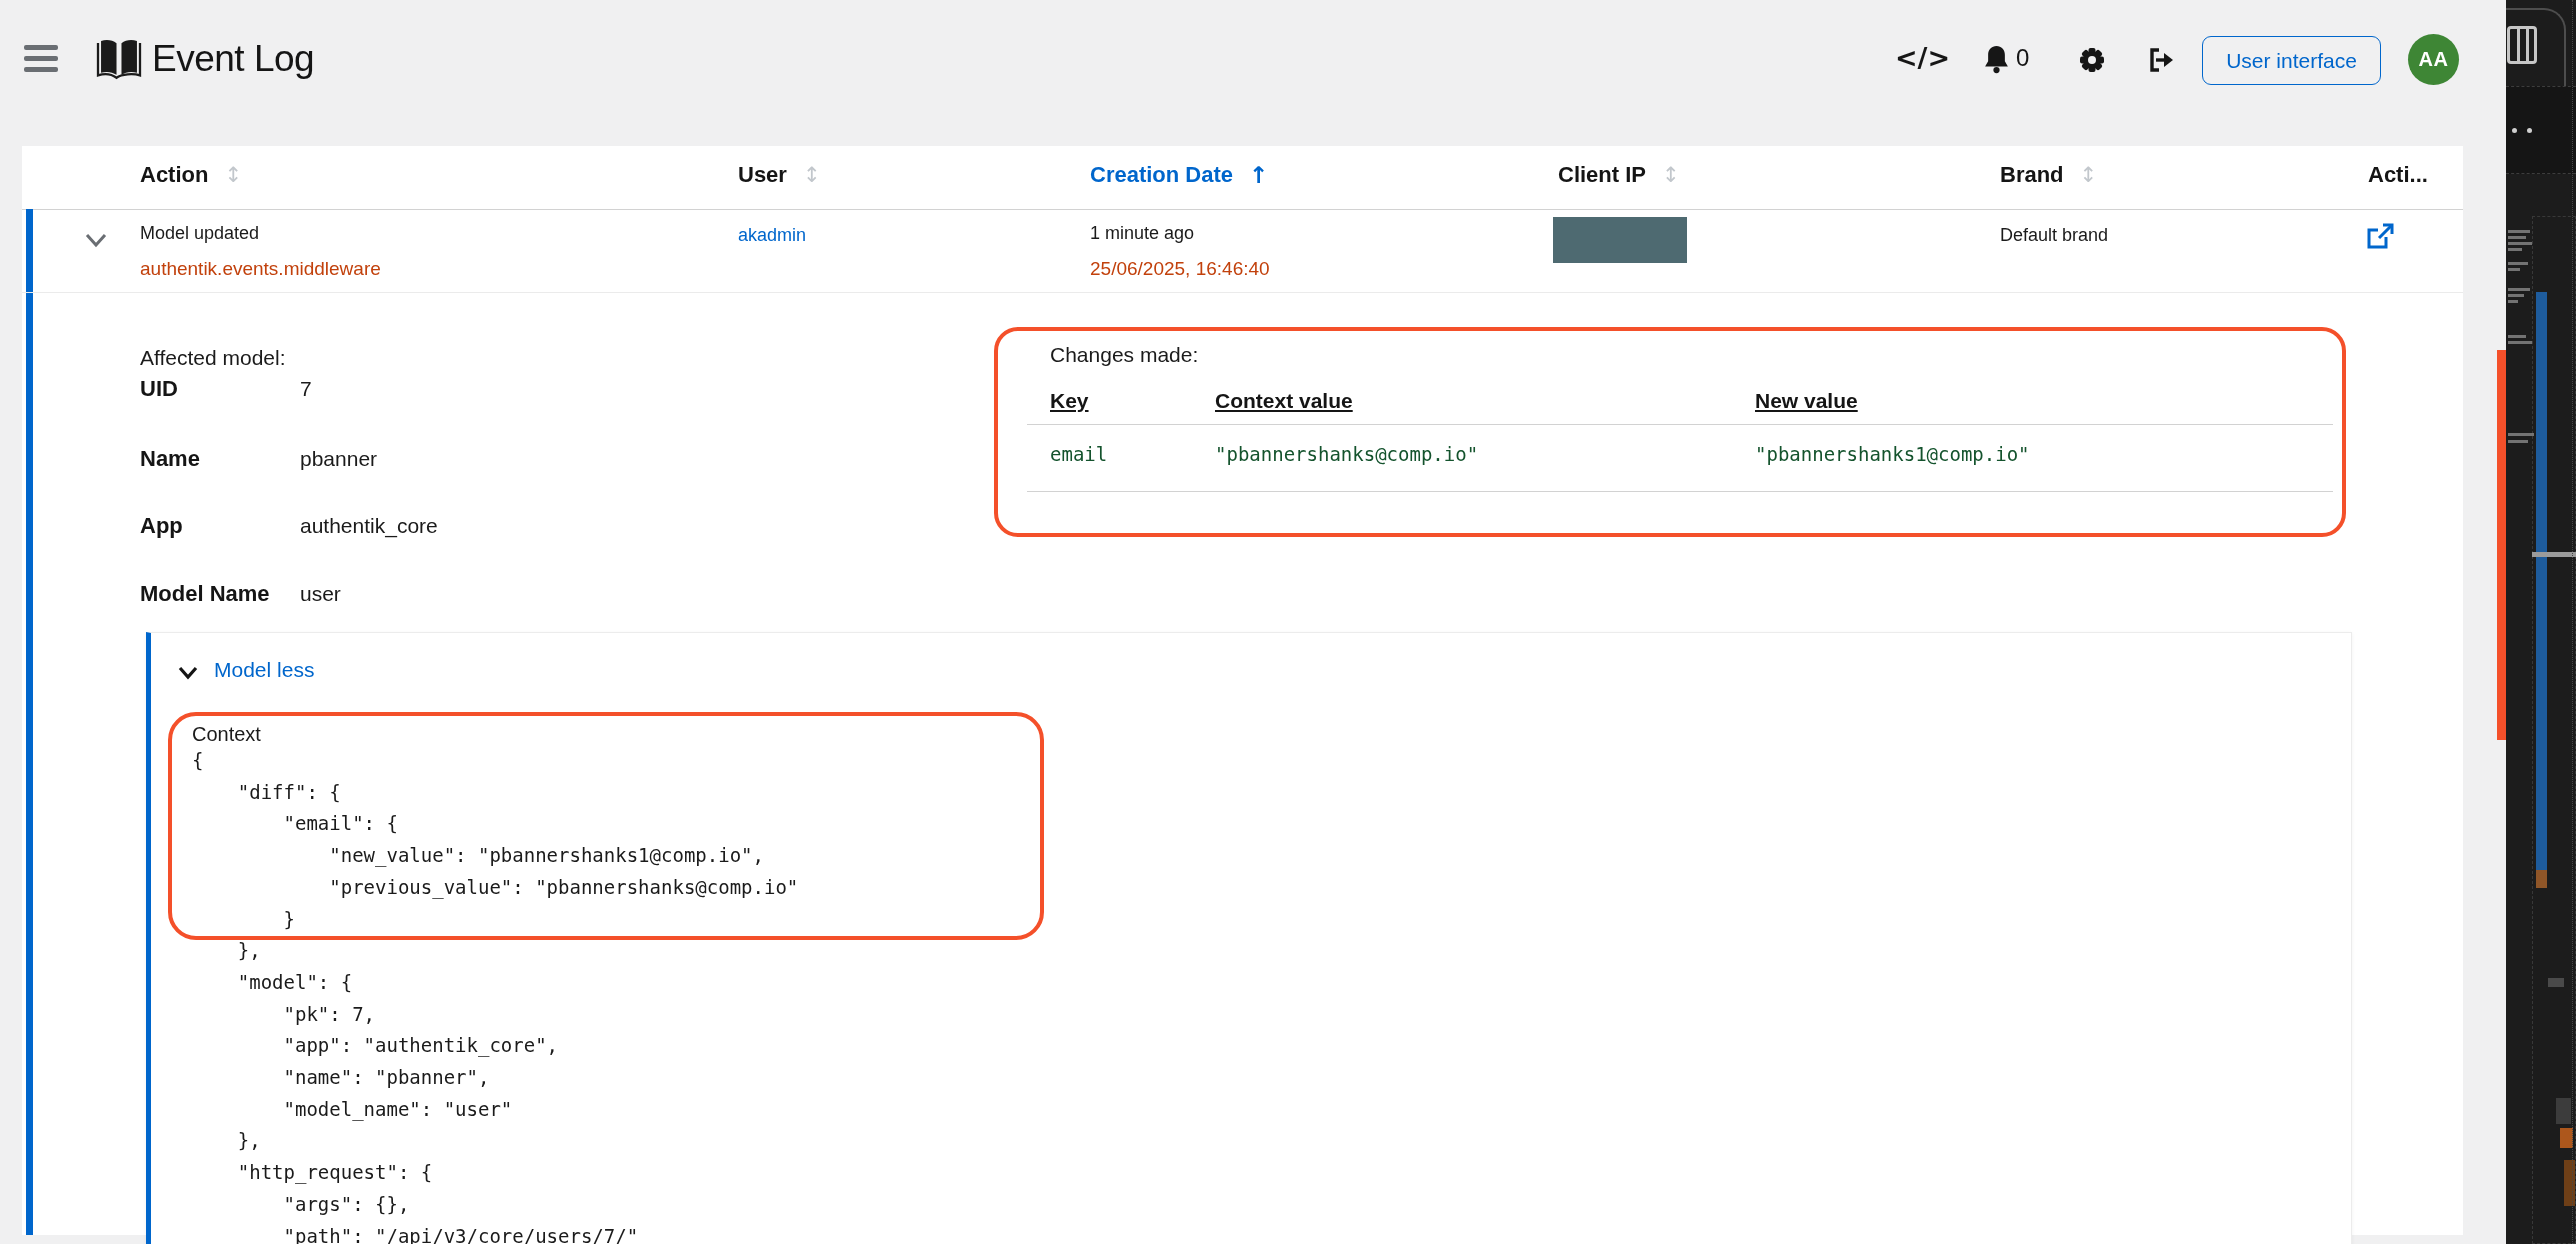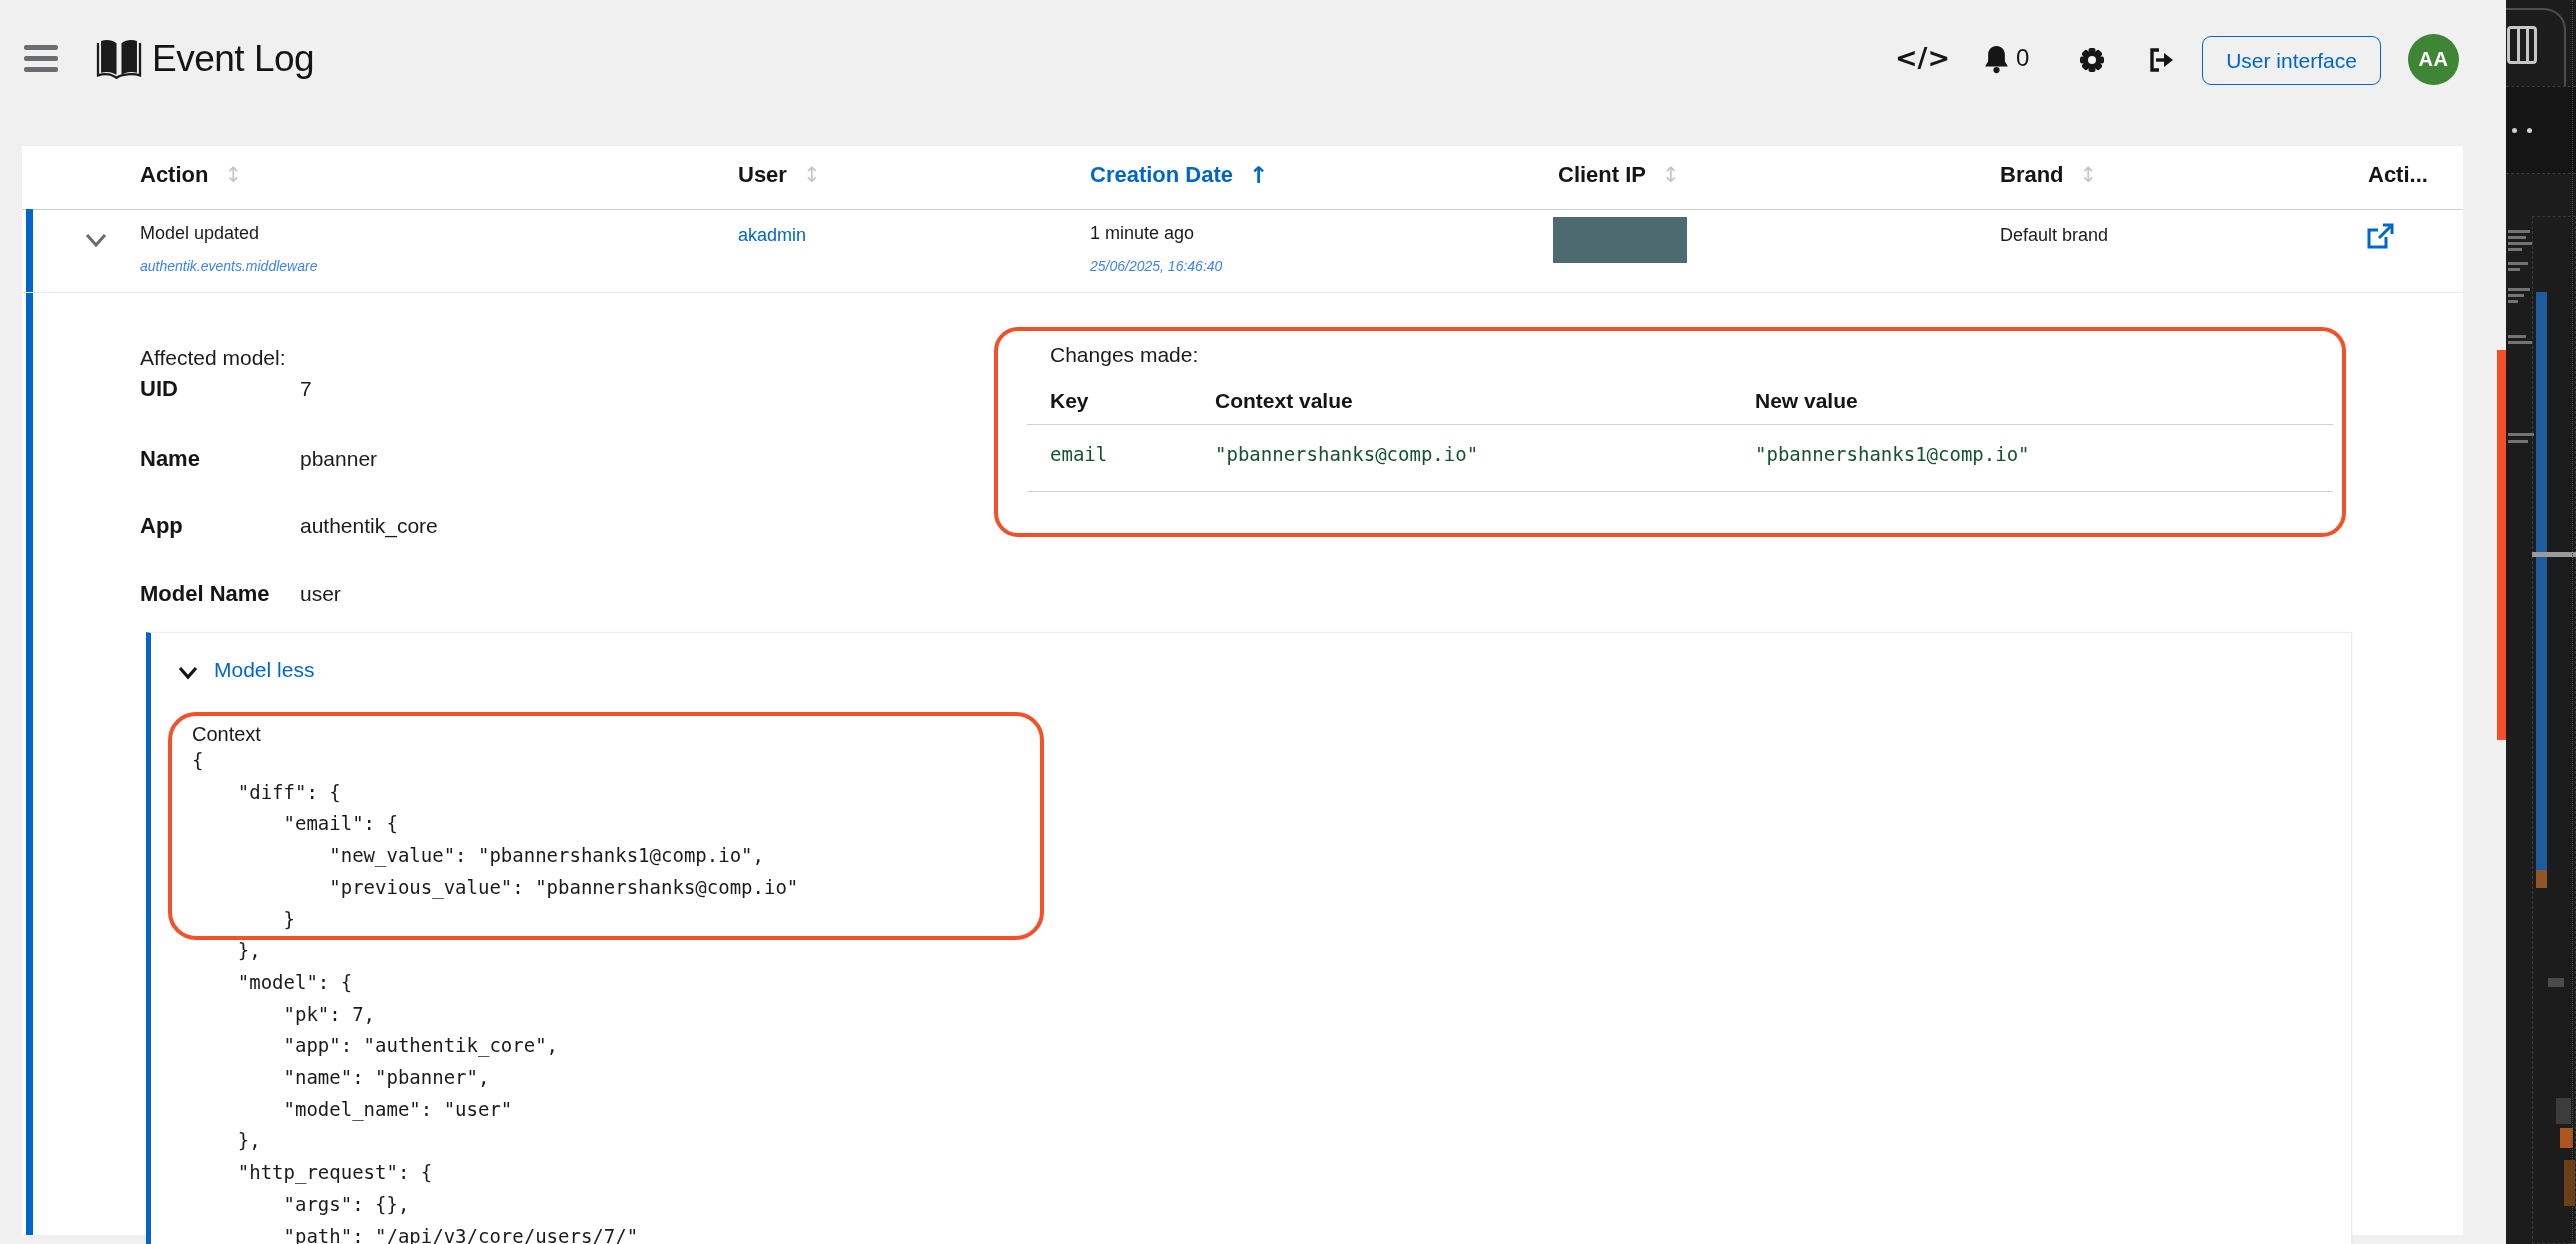--- a/index.html
+++ b/index.html
@@ -22,30 +22,30 @@
   
   .card{left:22px;top:146px;width:2441px;height:1089px;background:#ffffff;}
   .thead{left:0;top:0;width:100%;height:63px;border-bottom:1px solid #d2d2d2;}
   .th{position:absolute;top:16px;display:flex;align-items:center;gap:16px;font-size:22px;font-weight:700;color:#151515;cursor:pointer;}
   .sort-idle{font-size:21px;color:#c2c7cc;font-weight:400;font-family:"DejaVu Sans",sans-serif;}
   .th-sorted{color:#0066cc;}
   .sort-asc{font-size:23px;font-weight:700;color:#0066cc;font-family:"DejaVu Sans",sans-serif;}
   .row-border{left:0;top:146px;width:100%;height:1px;background:#ebebeb;}
   .blue-rail{left:4px;top:63px;width:7px;height:1026px;background:#0066cc;}
   .cell-main{font-size:18px;color:#1b1b1b;}
-  .cell-sub{font-size:14px;color:#3b82f6;font-style:italic;}
+  .cell-sub{font-size:19px;color:#c2410c;}
   .link{color:#0066cc;cursor:pointer;}
   .redact{left:1531px;top:71px;width:134px;height:46px;background:#4e6a71;}
 
   
   .d-label{font-size:22px;font-weight:700;color:#151515;}
   .d-value{font-size:21px;color:#1b1b1b;}
   .mono{font-family:"DejaVu Sans Mono",monospace;}
   .chg-title{font-size:21px;color:#1b1b1b;}
-  .chg-head{font-size:21px;font-weight:700;color:#151515;}
+  .chg-head{font-size:21px;font-weight:700;color:#151515;text-decoration:underline;}
   .chg-line{height:1px;background:#d2d2d2;}
   .chg-val{font-size:19px;color:#14532d;}
 
   
   .exp-box{left:124px;top:486px;width:2200px;height:640px;background:#fff;
            border:1px solid #ececec;border-left:5px solid #0066cc;box-shadow:0 1px 4px rgba(0,0,0,.05);}
   .showless{left:63px;top:25px;font-size:21px;color:#0066cc;cursor:pointer;}
   .ctx-label{left:41px;top:90px;font-size:20px;color:#1b1b1b;}
   .code-pre{left:41px;top:112px;margin:0;font-family:"DejaVu Sans Mono",monospace;
             font-size:19px;line-height:31.7px;color:#1b1b1b;white-space:pre;}

